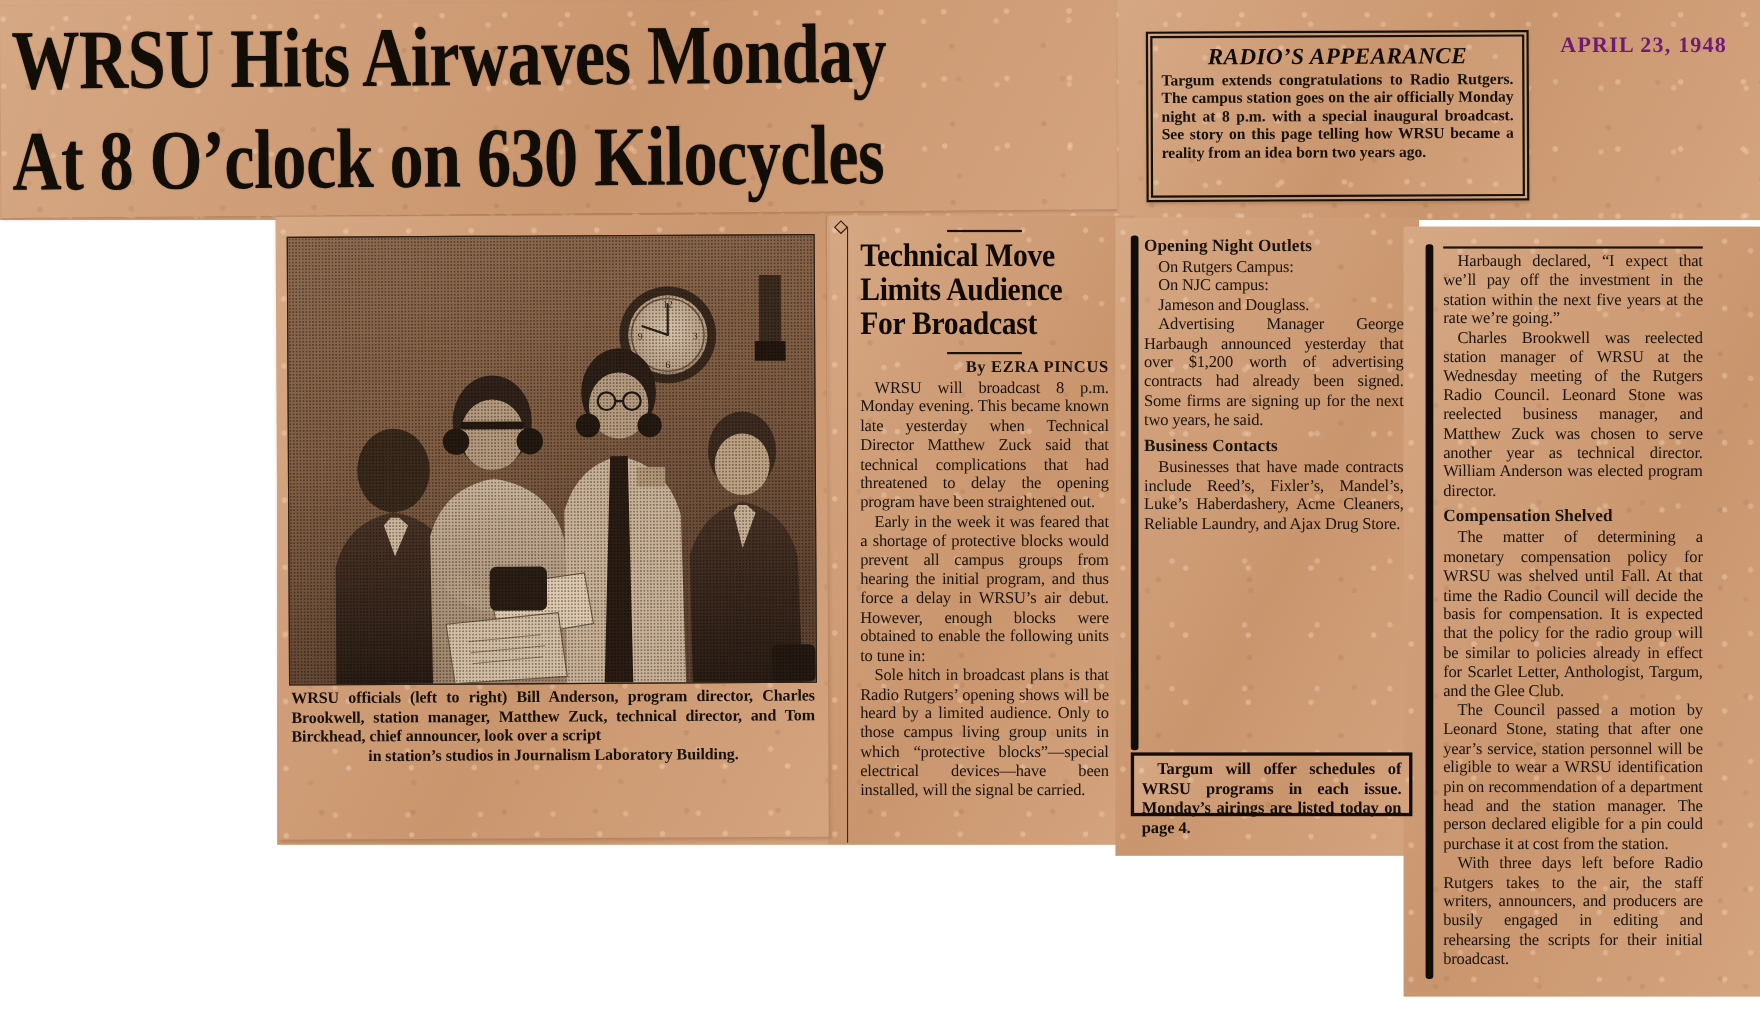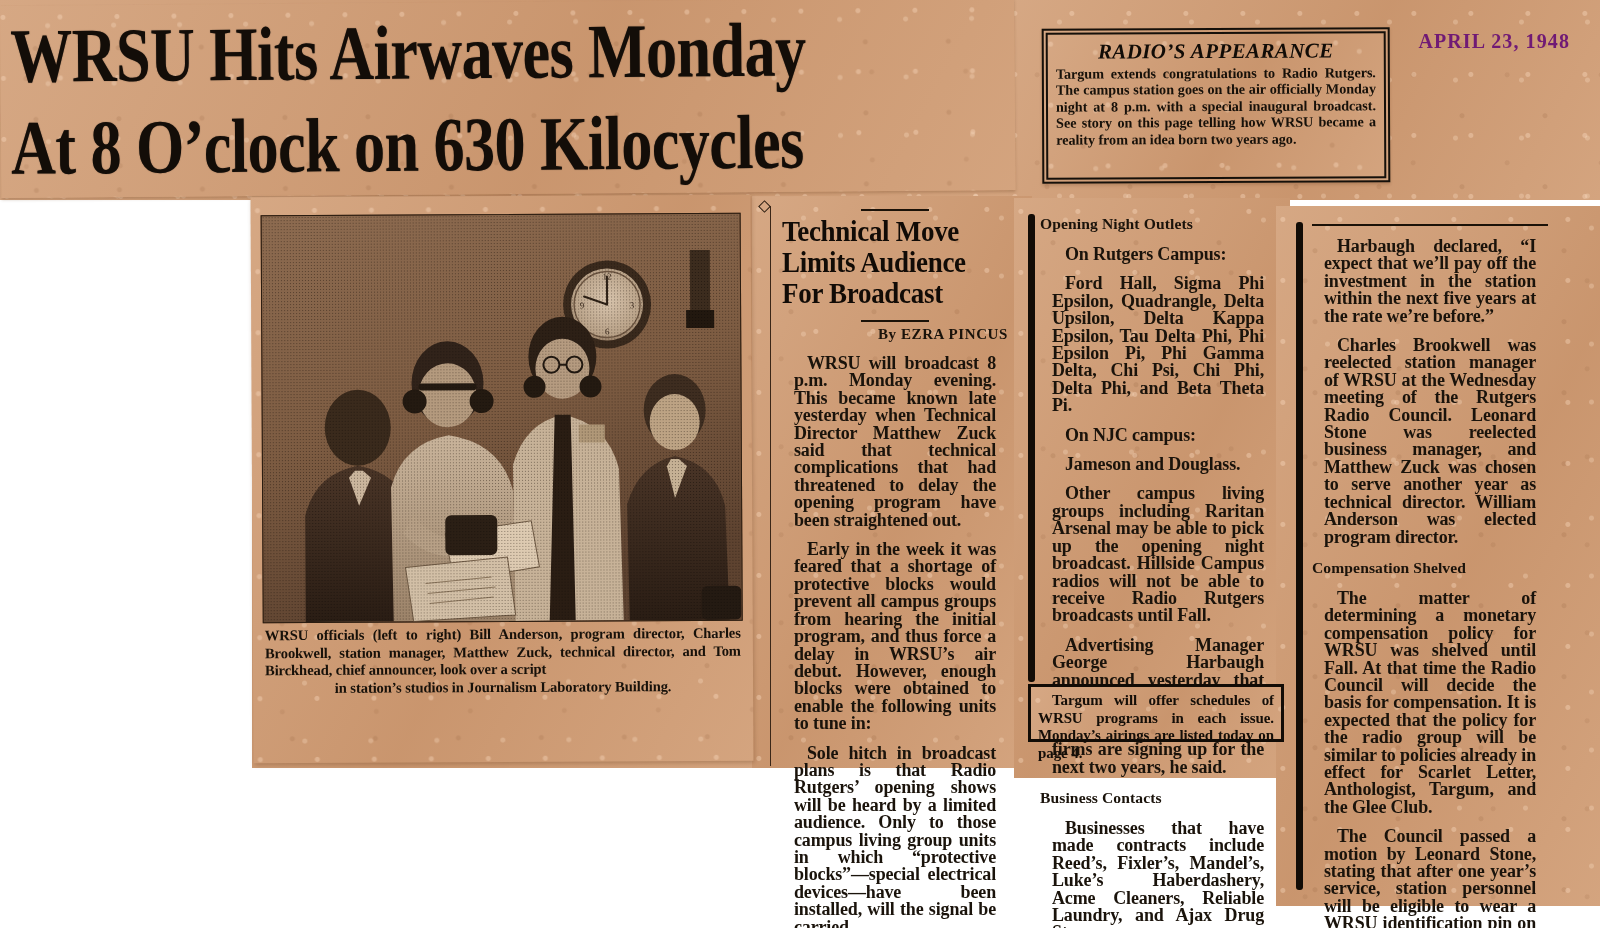--- a/index.html
+++ b/index.html
@@ -127,27 +127,27 @@
     width:7px;background:#120c06;border-radius:3px;
   }
 
   
   .newscol{
     position:absolute;
     font-family:"Liberation Serif", serif;
     color:#1a130b;
   }
   .newscol p{
-    margin:12px;
-    font-size:18px;
+    margin:0;
+    font-size:15px;
     line-height:17.4px;
     text-align:justify;
     text-indent:13px;
     letter-spacing:-0.15px;
-    font-weight:bold;
+    font-weight:normal;
   }
   .subhead{
     text-align:left;font-weight:bold;font-size:15.6px;line-height:20px;
     margin:4px 0 1px 0;letter-spacing:.1px;
   }
   .deck{
     font-weight:bold;font-size:27px;line-height:31px;
     letter-spacing:-0.3px;color:#110b06;
     transform:scaleY(1.1);transform-origin:left top;
   }
@@ -327,33 +327,32 @@
   <div class="rule-short" style="margin-top:12px;"></div>
   <div class="byline">By EZRA PINCUS</div>
   <p>WRSU will broadcast 8 p.m. Monday evening. This became known late yesterday when Technical Director Matthew Zuck said that technical complications that had threatened to delay the opening program have been straightened out.</p>
   <p>Early in the week it was feared that a shortage of protective blocks would prevent all campus groups from hearing the initial program, and thus force a delay in WRSU’s air debut. However, enough blocks were obtained to enable the following units to tune in:</p>
   <p>Sole hitch in broadcast plans is that Radio Rutgers’ opening shows will be heard by a limited audience. Only to those campus living group units in which “protective blocks”—special electrical devices—have been installed, will the signal be carried.</p>
 </div>
 
 <div class="newscol" id="col2">
   <div class="subhead" style="margin-top:0;">Opening Night Outlets</div>
   <p>On Rutgers Campus:</p>
-  <p>Ford Hall, Sigma Phi Epsilon, Quadrangle, Delta Upsilon, Delta Kappa Epsilon, Tau Delta Phi, Phi Epsilon Pi, Phi Gamma Delta, Chi Psi, Chi Phi, Delta Phi, and Beta Theta Pi.</p>
   <p>On NJC campus:</p>
   <p>Jameson and Douglass.</p>
-  <p>Other campus living groups including Raritan Arsenal may be able to pick up the opening night broadcast. Hillside Campus radios will not be able to receive Radio Rutgers broadcasts until Fall.</p>
   <p>Advertising Manager George Harbaugh announced yesterday that over $1,200 worth of advertising contracts had already been signed. Some firms are signing up for the next two years, he said.</p>
   <div class="subhead">Business Contacts</div>
   <p>Businesses that have made contracts include Reed’s, Fixler’s, Mandel’s, Luke’s Haberdashery, Acme Cleaners, Reliable Laundry, and Ajax Drug Store.</p>
 </div>
 
 <div id="promo-box" class="paper">
   <p>Targum will offer schedules of WRSU programs in each issue. Monday’s airings are listed today on page 4.</p>
 </div>
 
 <div class="newscol" id="col3">
   <div class="rule-full" style="margin-top:0;"></div>
-  <p>Harbaugh declared, “I expect that we’ll pay off the investment in the station within the next five years at the rate we’re before.”</p>
+  <p>Harbaugh declared, “I expect that we’ll pay off the investment in the station within the next five years at the rate we’re going.”</p>
   <p>Charles Brookwell was reelected station manager of WRSU at the Wednesday meeting of the Rutgers Radio Council. Leonard Stone was reelected business manager, and Matthew Zuck was chosen to serve another year as technical director. William Anderson was elected program director.</p>
   <div class="subhead">Compensation Shelved</div>
   <p>The matter of determining a monetary compensation policy for WRSU was shelved until Fall. At that time the Radio Council will decide the basis for compensation. It is expected that the policy for the radio group will be similar to policies already in effect for Scarlet Letter, Anthologist, Targum, and the Glee Club.</p>
   <p>The Council passed a motion by Leonard Stone, stating that after one year’s service, station personnel will be eligible to wear a WRSU identification pin on recommendation of a department head and the station manager. The person declared eligible for a pin could purchase it at cost from the station.</p>
+  <p>With three days left before Radio Rutgers takes to the air, the staff writers, announcers, and producers are busily engaged in editing and rehearsing the scripts for their initial broadcast.</p>
 </div>
 
 </body></html>

